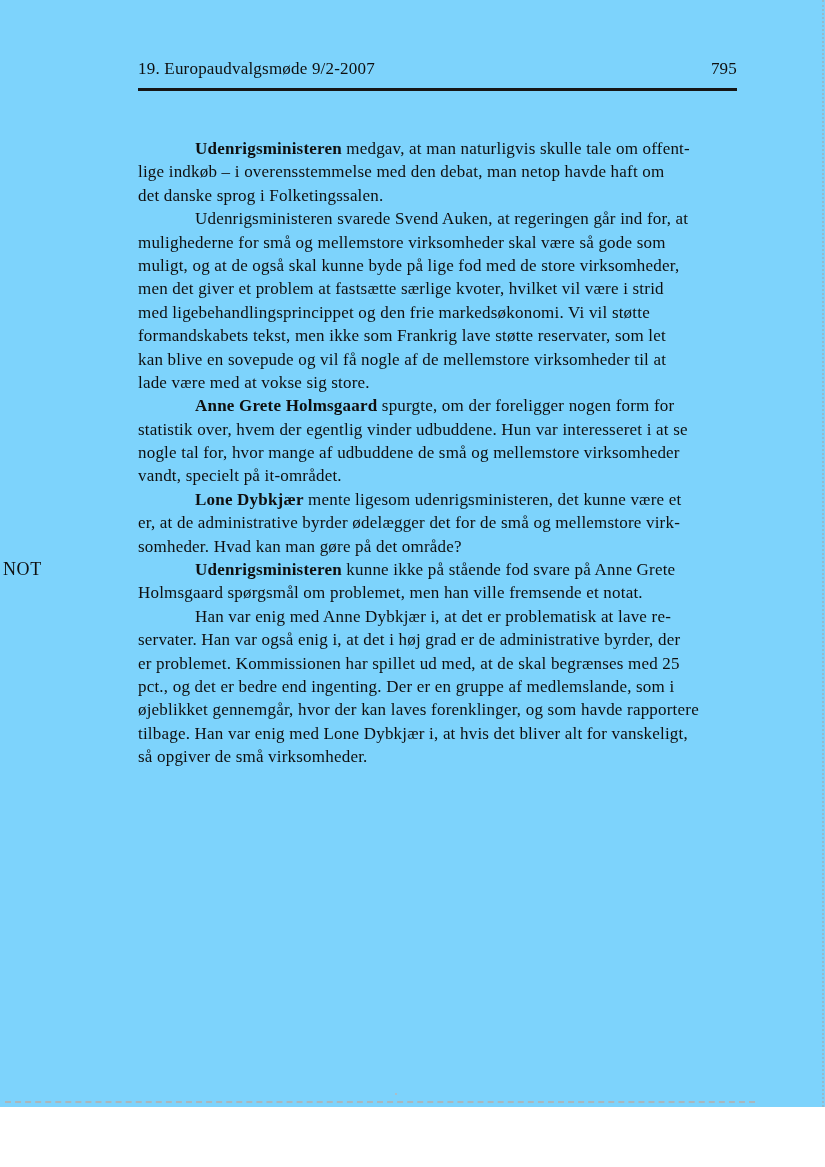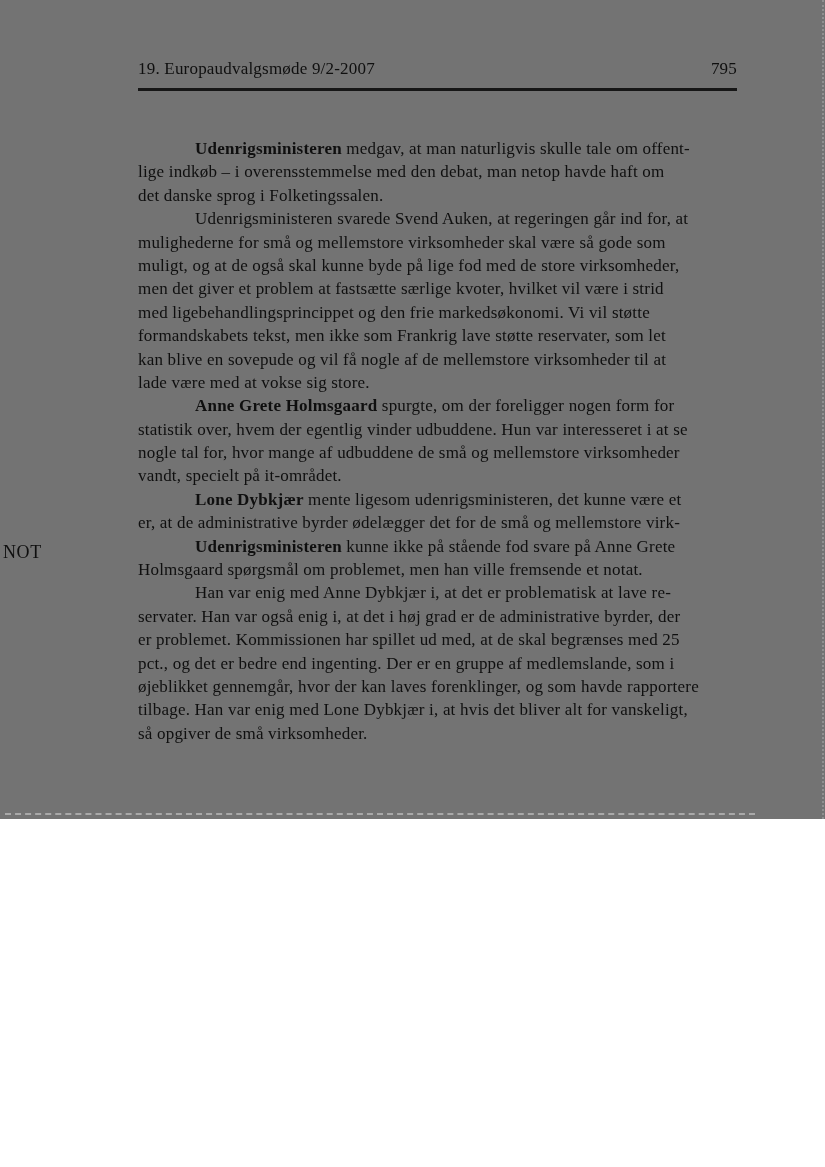--- a/index.html
+++ b/index.html
@@ -3,22 +3,22 @@
 <meta charset="utf-8">
 <style>
   html, body {
     margin: 0;
     padding: 0;
     background: #ffffff;
   }
   .page {
     position: relative;
     width: 825px;
-    height: 819px;
-    background: #737373;
+    height: 1107px;
+    background: #7dd3fc;
     overflow: hidden;
     font-family: "Liberation Serif", serif;
     color: #0f0f0f;
   }
   .header {
     position: absolute;
     top: 59px;
     left: 138px;
     width: 599px;
     display: flex;
@@ -59,21 +59,20 @@
     font-weight: bold;
     margin-top: 6px;
   }
   .margin-note {
     position: absolute;
     left: -135px;
     top: 0;
     font-size: 18px;
     letter-spacing: 0.6px;
     font-weight: normal;
-    margin-top: 6px;
   }
   
   .artifact-right {
     position: absolute;
     top: 0;
     bottom: 0;
     right: 1px;
     width: 0;
     border-left: 2px dotted #a8a8a8;
     opacity: 0.55;
@@ -127,20 +126,21 @@
       </div>
       <div class="paragraph">
         <div class="line indent"><b>Anne Grete Holmsgaard</b> spurgte, om der foreligger nogen form for</div>
         <div class="line">statistik over, hvem der egentlig vinder udbuddene. Hun var interesseret i at se</div>
         <div class="line">nogle tal for, hvor mange af udbuddene de små og mellemstore virksomheder</div>
         <div class="line">vandt, specielt på it-området.</div>
       </div>
       <div class="paragraph">
         <div class="line indent"><b>Lone Dybkjær</b> mente ligesom udenrigsministeren, det kunne være et</div>
         <div class="line">er, at de administrative byrder ødelægger det for de små og mellemstore virk-</div>
+        <div class="line">somheder. Hvad kan man gøre på det område?</div>
       </div>
       <div class="paragraph">
         <div class="line indent"><span class="margin-note">NOT</span><b>Udenrigsministeren</b> kunne ikke på stående fod svare på Anne Grete</div>
         <div class="line">Holmsgaard spørgsmål om problemet, men han ville fremsende et notat.</div>
       </div>
       <div class="paragraph">
         <div class="line indent">Han var enig med Anne Dybkjær i, at det er problematisk at lave re-</div>
         <div class="line">servater. Han var også enig i, at det i høj grad er de administrative byrder, der</div>
         <div class="line">er problemet. Kommissionen har spillet ud med, at de skal begrænses med 25</div>
         <div class="line">pct., og det er bedre end ingenting. Der er en gruppe af medlemslande, som i</div>

